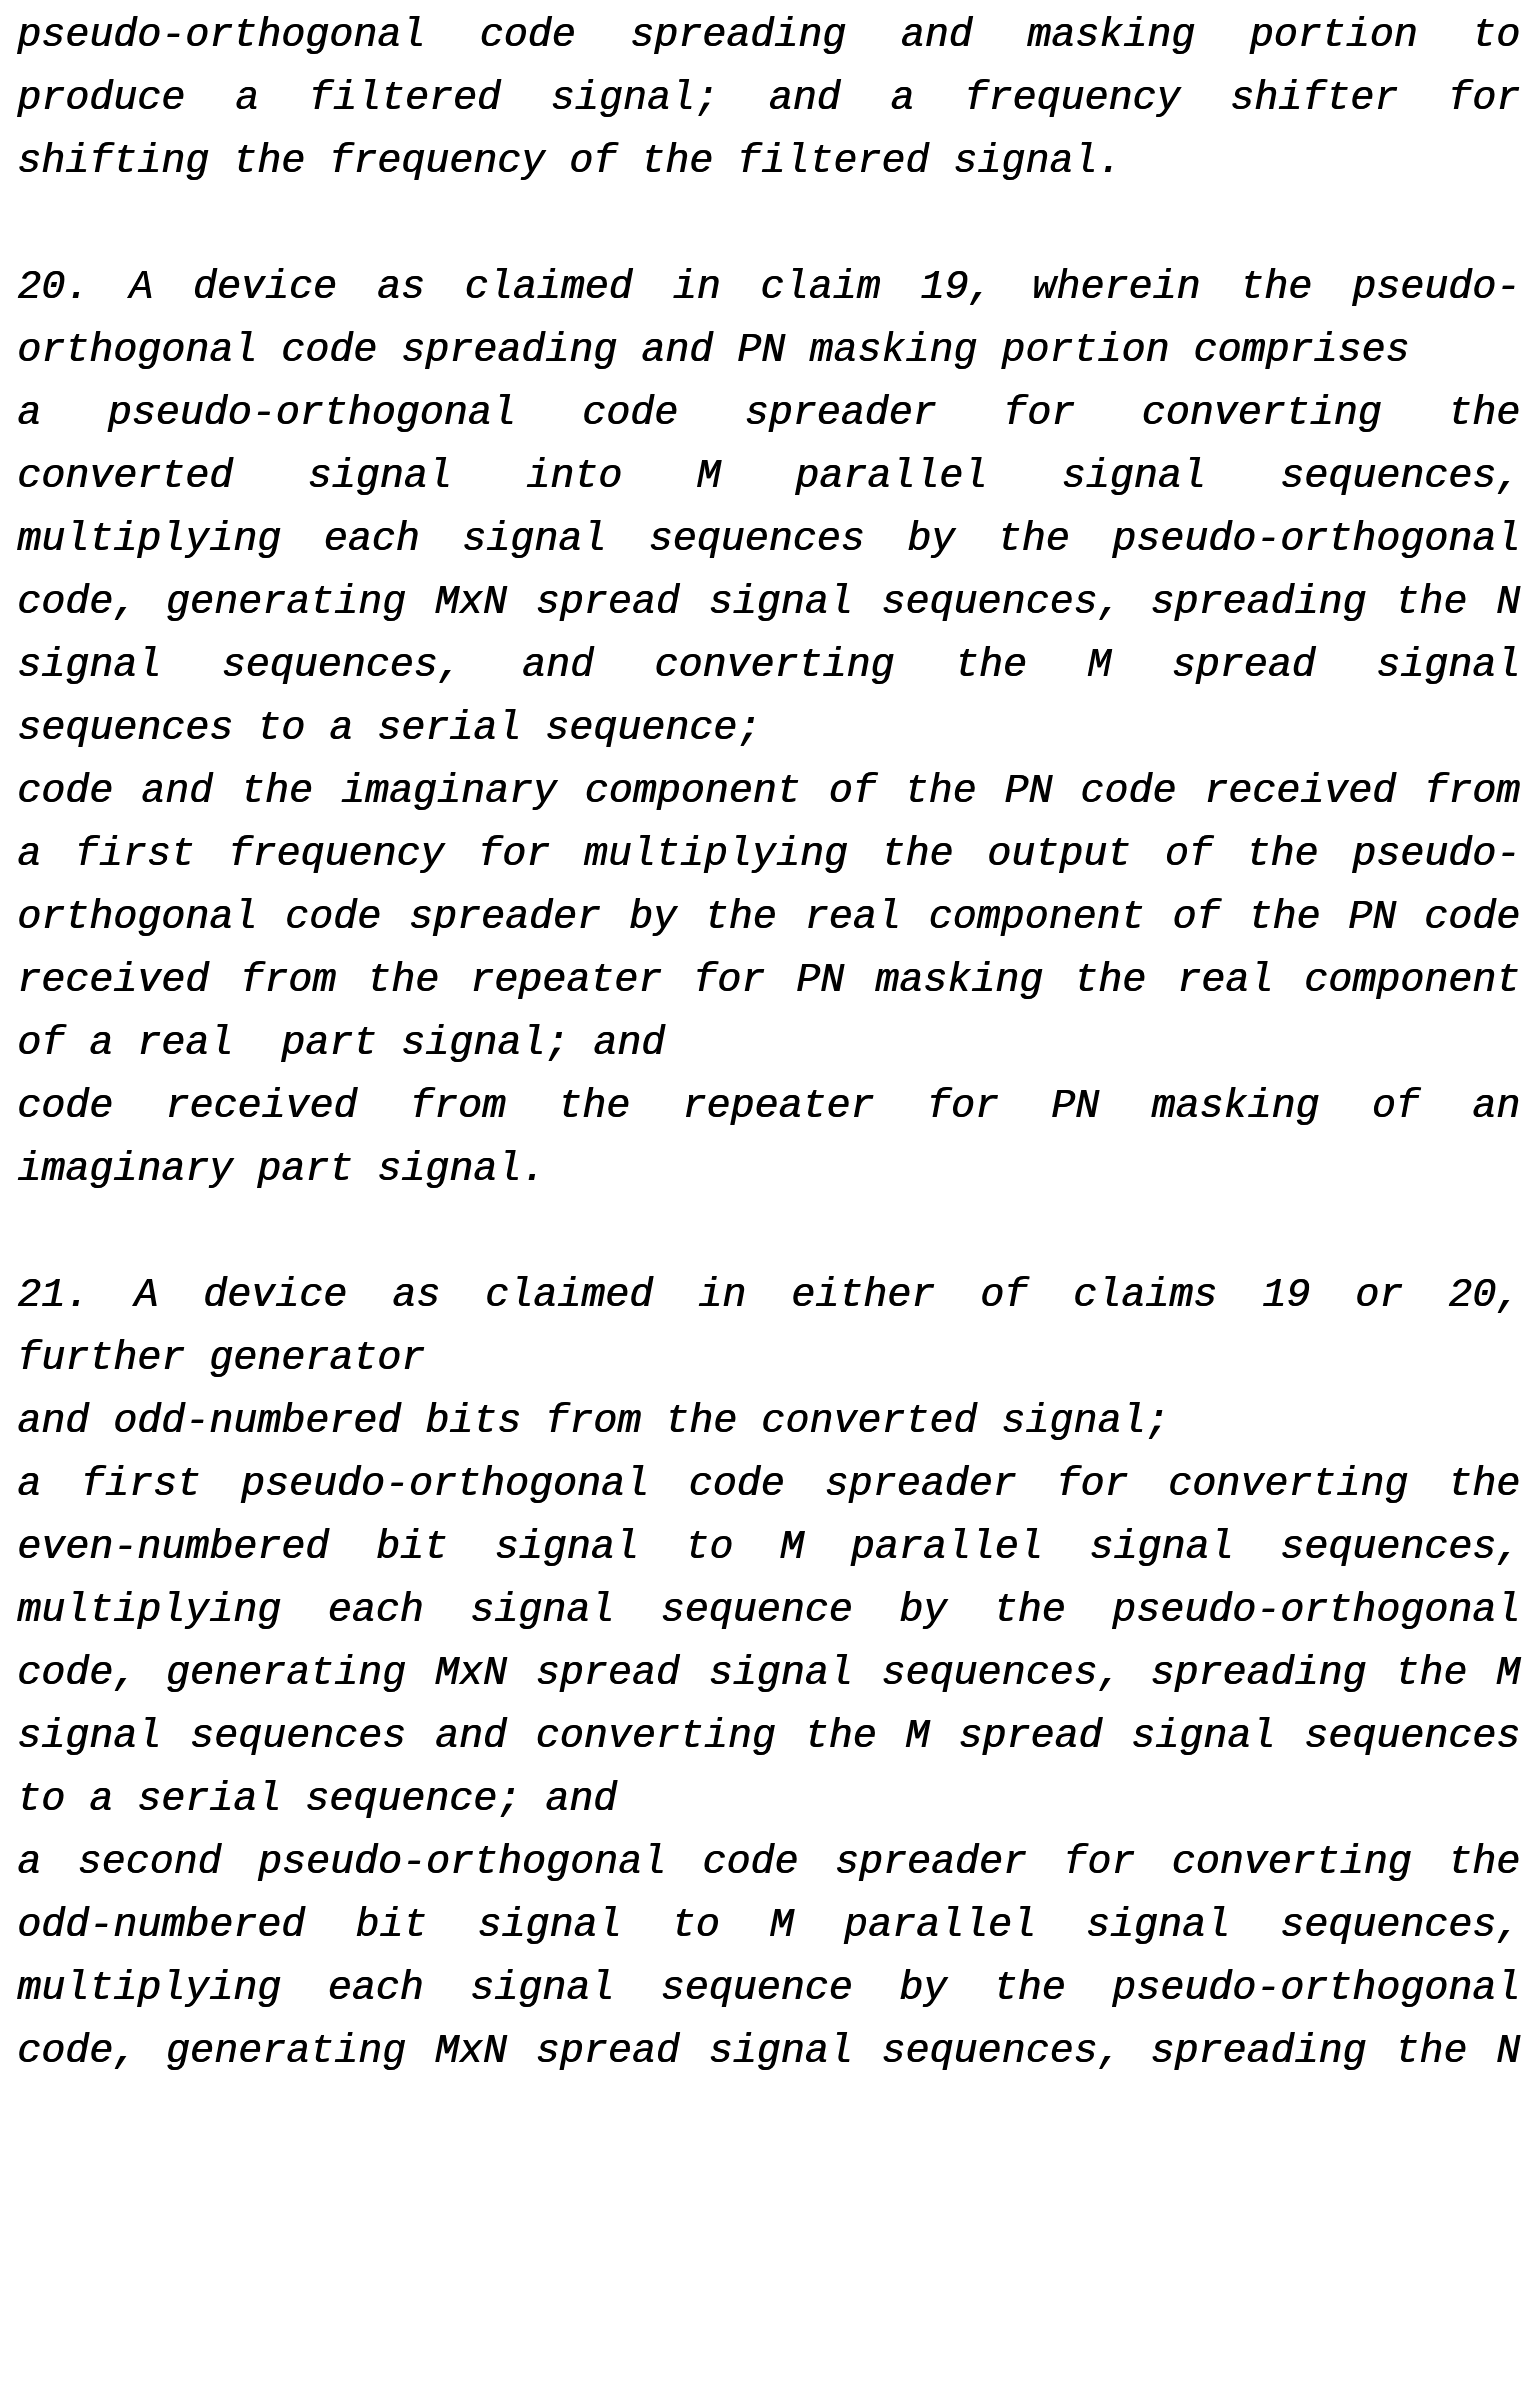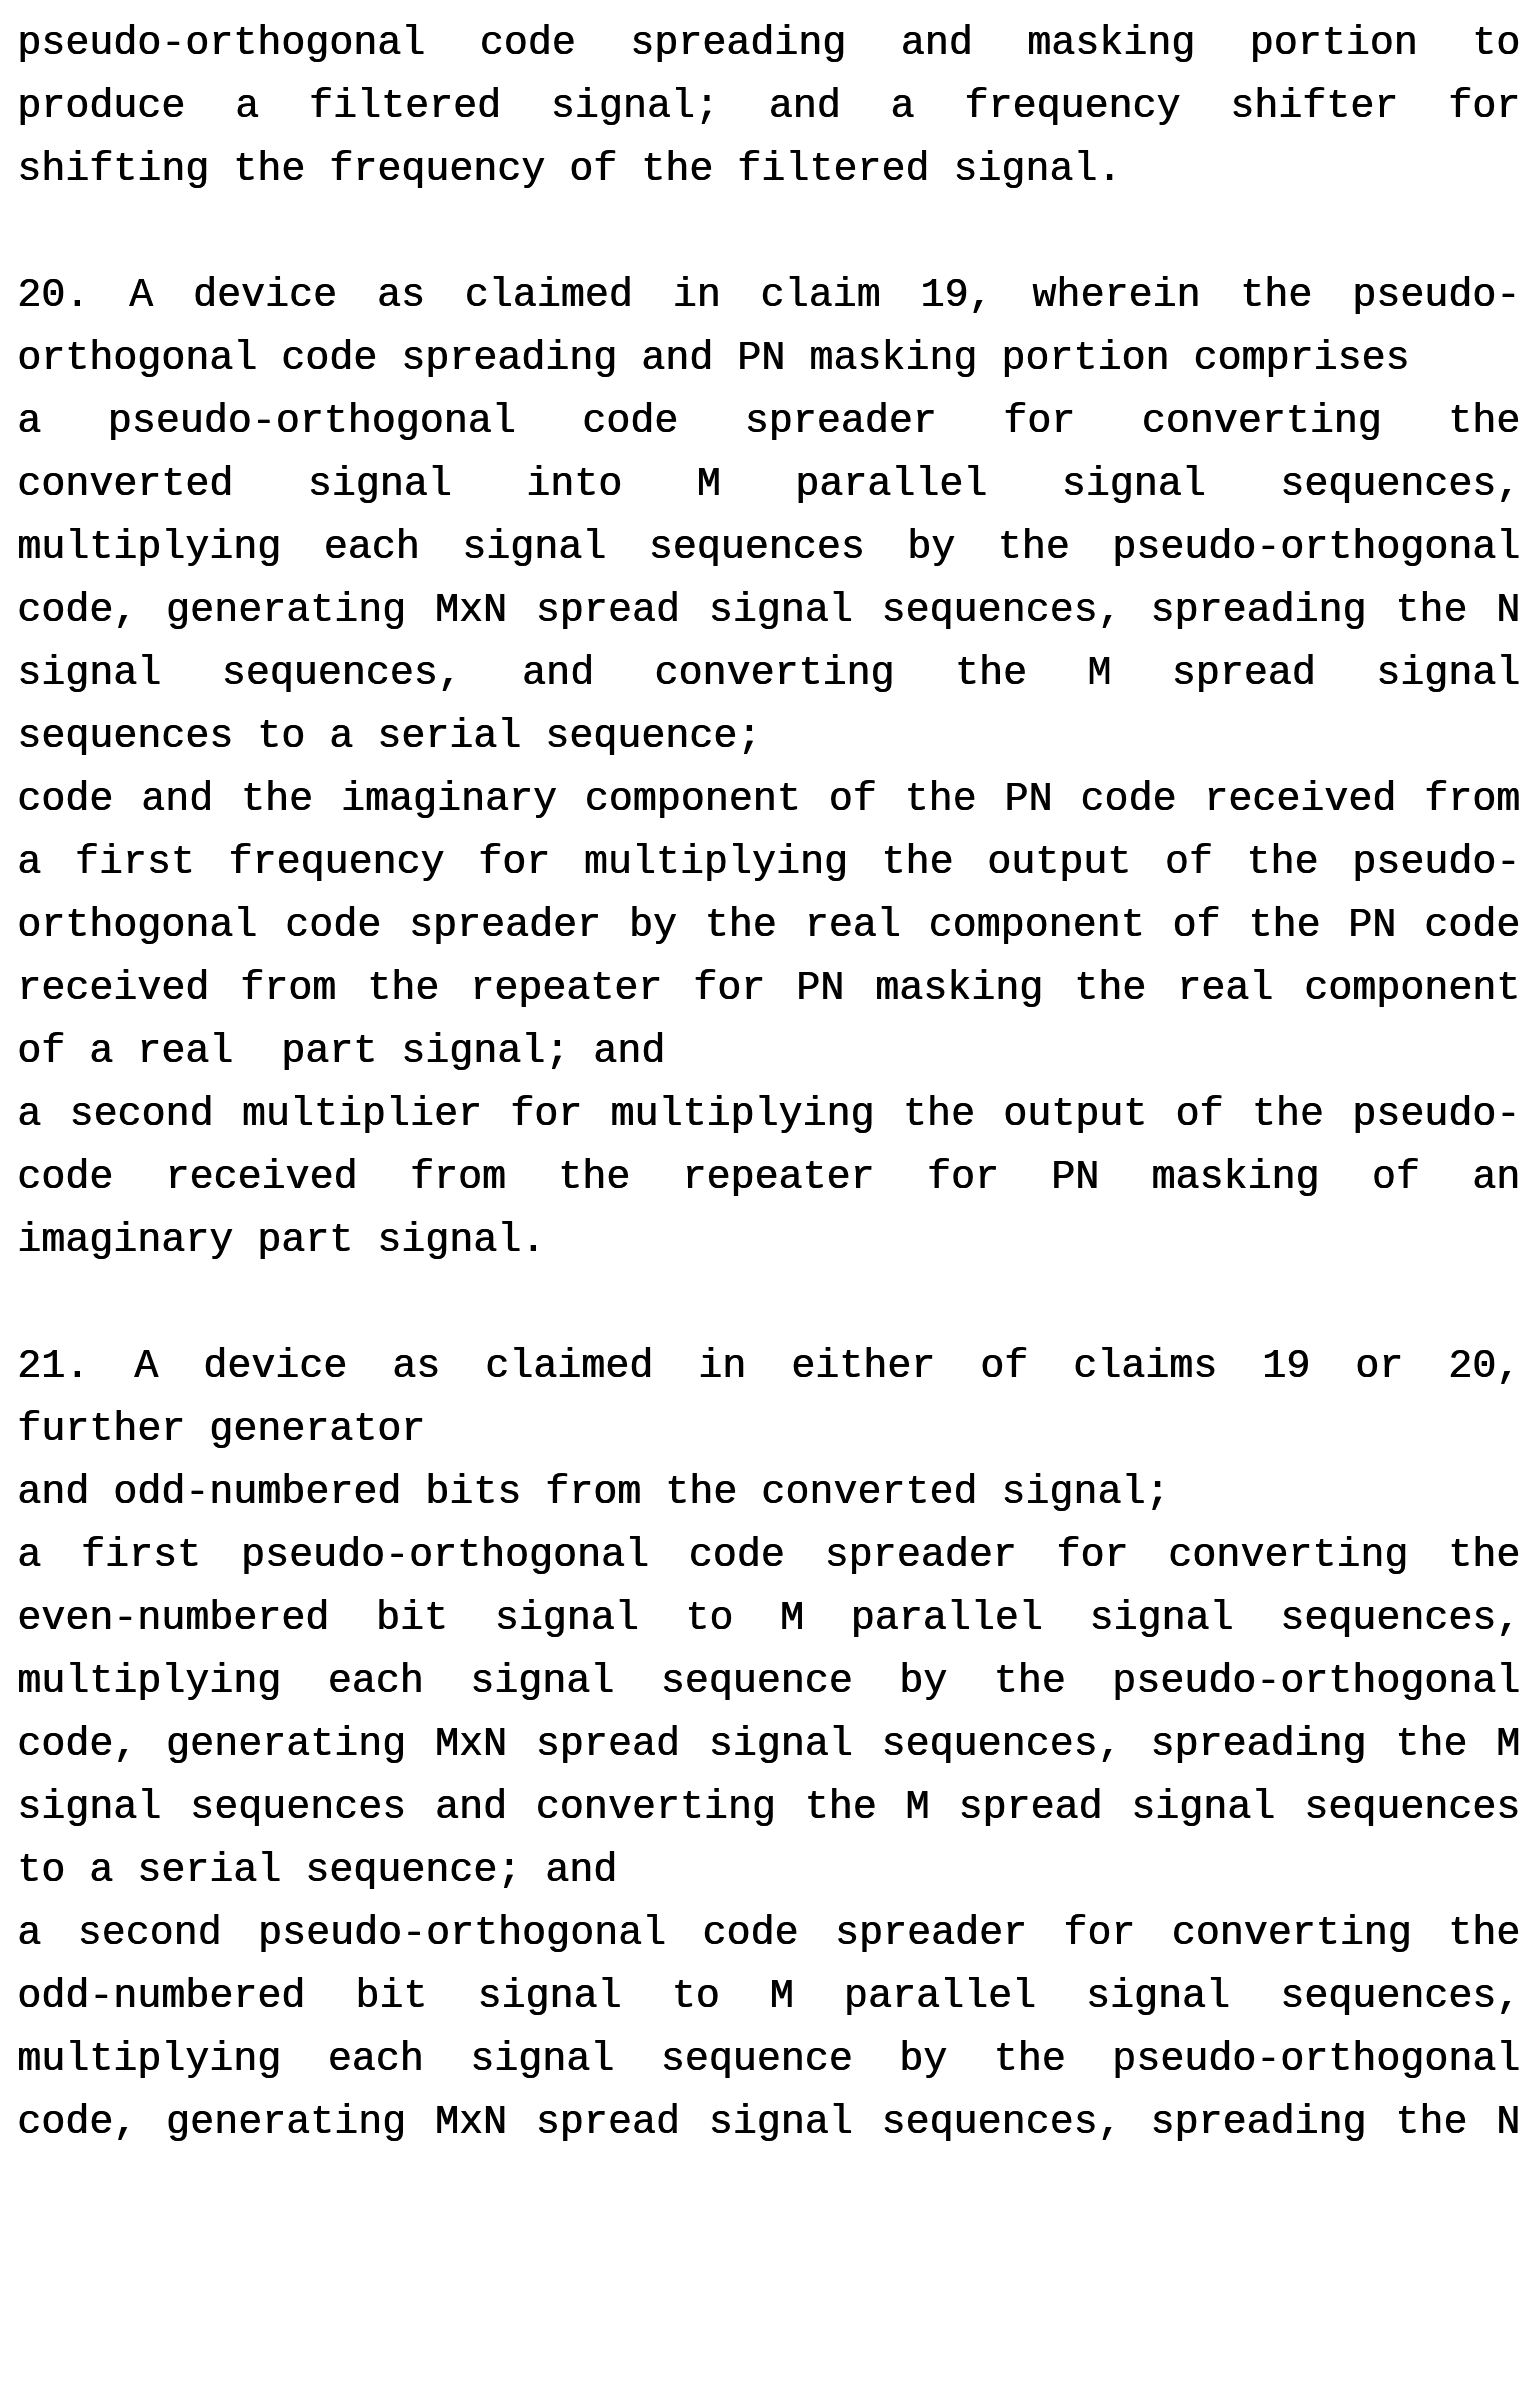--- a/index.html
+++ b/index.html
@@ -12,22 +12,23 @@
     width: 1537px;
     height: 2403px;
     background: #ffffff;
     overflow: hidden;
     font-family: "Liberation Mono", "DejaVu Sans Mono", monospace;
     color: #000000;
   }
   .text-block {
     position: absolute;
     left: 17px;
-    top: 12px;
+    top: 4px;
     width: 1503px;
+    font-style: italic;
   }
   .line {
     height: 63px;
     line-height: 63px;
     font-size: 40px;
     font-weight: normal;
     white-space: pre-wrap;
     
     text-shadow: 0.7px 0 0 currentColor;
     letter-spacing: 0px;
@@ -53,21 +54,20 @@
       <div class="line justify">converted signal into M parallel signal sequences,</div>
       <div class="line justify">multiplying each signal sequences by the pseudo-orthogonal</div>
       <div class="line justify">code, generating MxN spread signal sequences, spreading the N</div>
       <div class="line justify">signal sequences, and converting the M spread signal</div>
       <div class="line">sequences to a serial sequence;</div>
       <div class="line justify">code and the imaginary component of the PN code received from</div>
       <div class="line justify">a first frequency for multiplying the output of the pseudo-</div>
       <div class="line justify">orthogonal code spreader by the real component of the PN code</div>
       <div class="line justify">received from the repeater for PN masking the real component</div>
       <div class="line">of a real  part signal; and</div>
-      <div class="line justify">a second multiplier for multiplying the output of the pseudo-</div>
       <div class="line justify">code received from the repeater for PN masking of an</div>
       <div class="line">imaginary part signal.</div>
       <div class="line"></div>
       <div class="line justify">21.  A device as claimed in either of claims 19 or 20,</div>
       <div class="line">further generator</div>
       <div class="line">and odd-numbered bits from the converted signal;</div>
       <div class="line justify">a first pseudo-orthogonal code spreader for converting the</div>
       <div class="line justify">even-numbered bit signal to M parallel signal sequences,</div>
       <div class="line justify">multiplying each signal sequence by the pseudo-orthogonal</div>
       <div class="line justify">code, generating MxN spread signal sequences, spreading the M</div>

